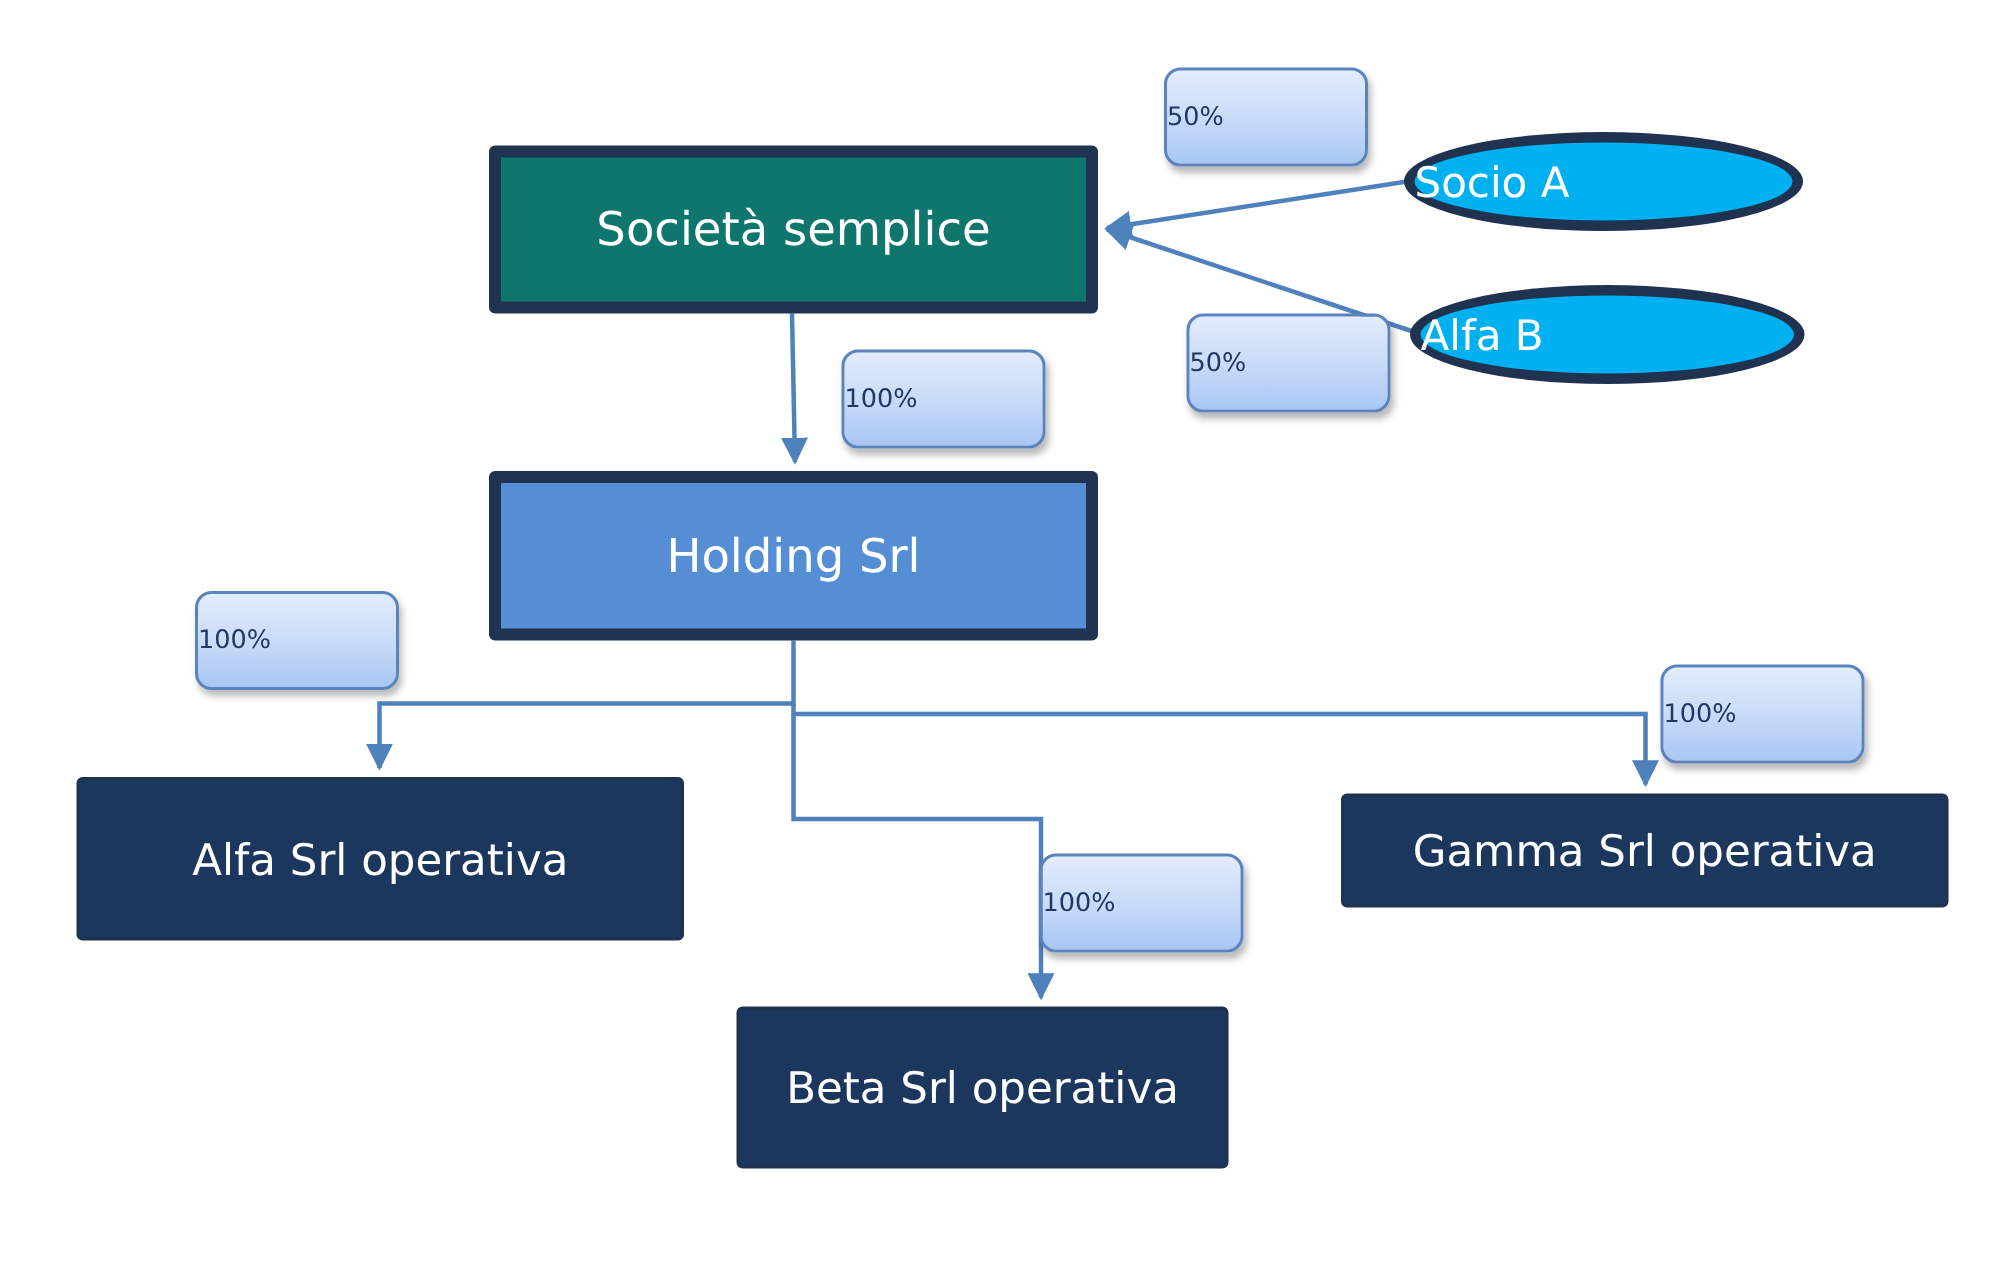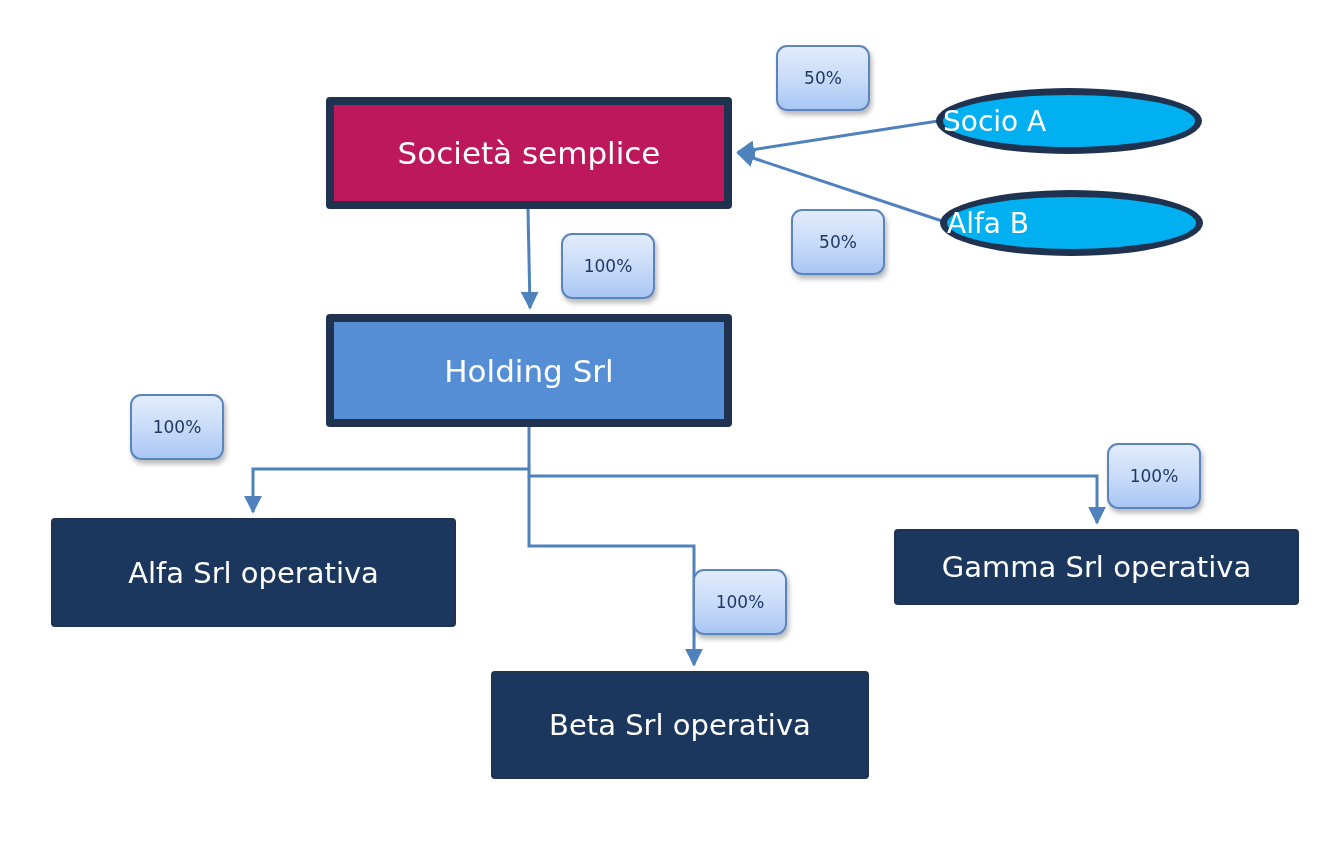--- a/index.html
+++ b/index.html
@@ -1,28 +1,28 @@
 <!DOCTYPE html>
 <html><head>
 <meta charset="utf-8">
 <style>
   html, body { margin: 0; padding: 0; background: #ffffff; }
   body { width: 1326px; height: 844px; position: relative; overflow: hidden; font-family: "DejaVu Sans", sans-serif; }
   #connectors { position: absolute; left: 0; top: 0; width: 1326px; height: 844px; }
   .node { position: absolute; box-sizing: border-box; display: flex; align-items: center; justify-content: center; color: #ffffff; border-radius: 4px; }
   .node span { white-space: nowrap; }
-  .n-societa { left: 326px; top: 97px; width: 406px; height: 112px; background: #be185d; border: 8px solid #1f3350; font-size: 31px; }
+  .n-societa { left: 326px; top: 97px; width: 406px; height: 112px; background: #0f766e; border: 8px solid #1f3350; font-size: 31px; }
   .n-holding { left: 326px; top: 314px; width: 406px; height: 113px; background: #558ed5; border: 8px solid #1f3350; font-size: 31px; }
   .n-alfa { left: 51px; top: 518px; width: 405px; height: 109px; background: #1b375d; font-size: 29px; border: 2px solid #1f3350; text-align: center; }
-  .n-beta { left: 491px; top: 671px; width: 378px; height: 108px; background: #1b375d; font-size: 29px; border: 2px solid #1f3350; }
+  .n-beta { left: 491px; top: 671px; width: 328px; height: 108px; background: #1b375d; font-size: 29px; border: 2px solid #1f3350; }
   .n-gamma { left: 894px; top: 529px; width: 405px; height: 76px; background: #1b375d; font-size: 29px; border: 2px solid #1f3350; }
   .socio { position: absolute; box-sizing: border-box; background: #00b0f0; border: 7px solid #1f3350; border-radius: 50%; display: flex; align-items: center; justify-content: flex-start; color: #ffffff; font-size: 28px; }
   .s-a { left: 936px; top: 88px; width: 266px; height: 66px; }
   .s-b { left: 940px; top: 190px; width: 263px; height: 66px; }
-  .pct { position: absolute; box-sizing: border-box; width: 94px; height: 66px; border: 2px solid #5b84bd; border-radius: 11px; background: linear-gradient(to bottom, #e2ecfc 0%, #c6daf8 55%, #a9c6f4 100%); box-shadow: 2px 4px 5px rgba(0,0,0,0.28); display: flex; align-items: center; justify-content: center; color: #1f3864; font-size: 17px; }
+  .pct { position: absolute; box-sizing: border-box; width: 136px; height: 66px; border: 2px solid #5b84bd; border-radius: 11px; background: linear-gradient(to bottom, #e2ecfc 0%, #c6daf8 55%, #a9c6f4 100%); box-shadow: 2px 4px 5px rgba(0,0,0,0.28); display: flex; align-items: center; color: #1f3864; font-size: 17px; }
   .p1 { left: 776px; top: 45px; }
   .p2 { left: 791px; top: 209px; }
   .p3 { left: 561px; top: 233px; }
   .p4 { left: 130px; top: 394px; }
   .p5 { left: 1107px; top: 443px; }
   .p6 { left: 693px; top: 569px; }
 </style>
 </head>
 <body>
 

